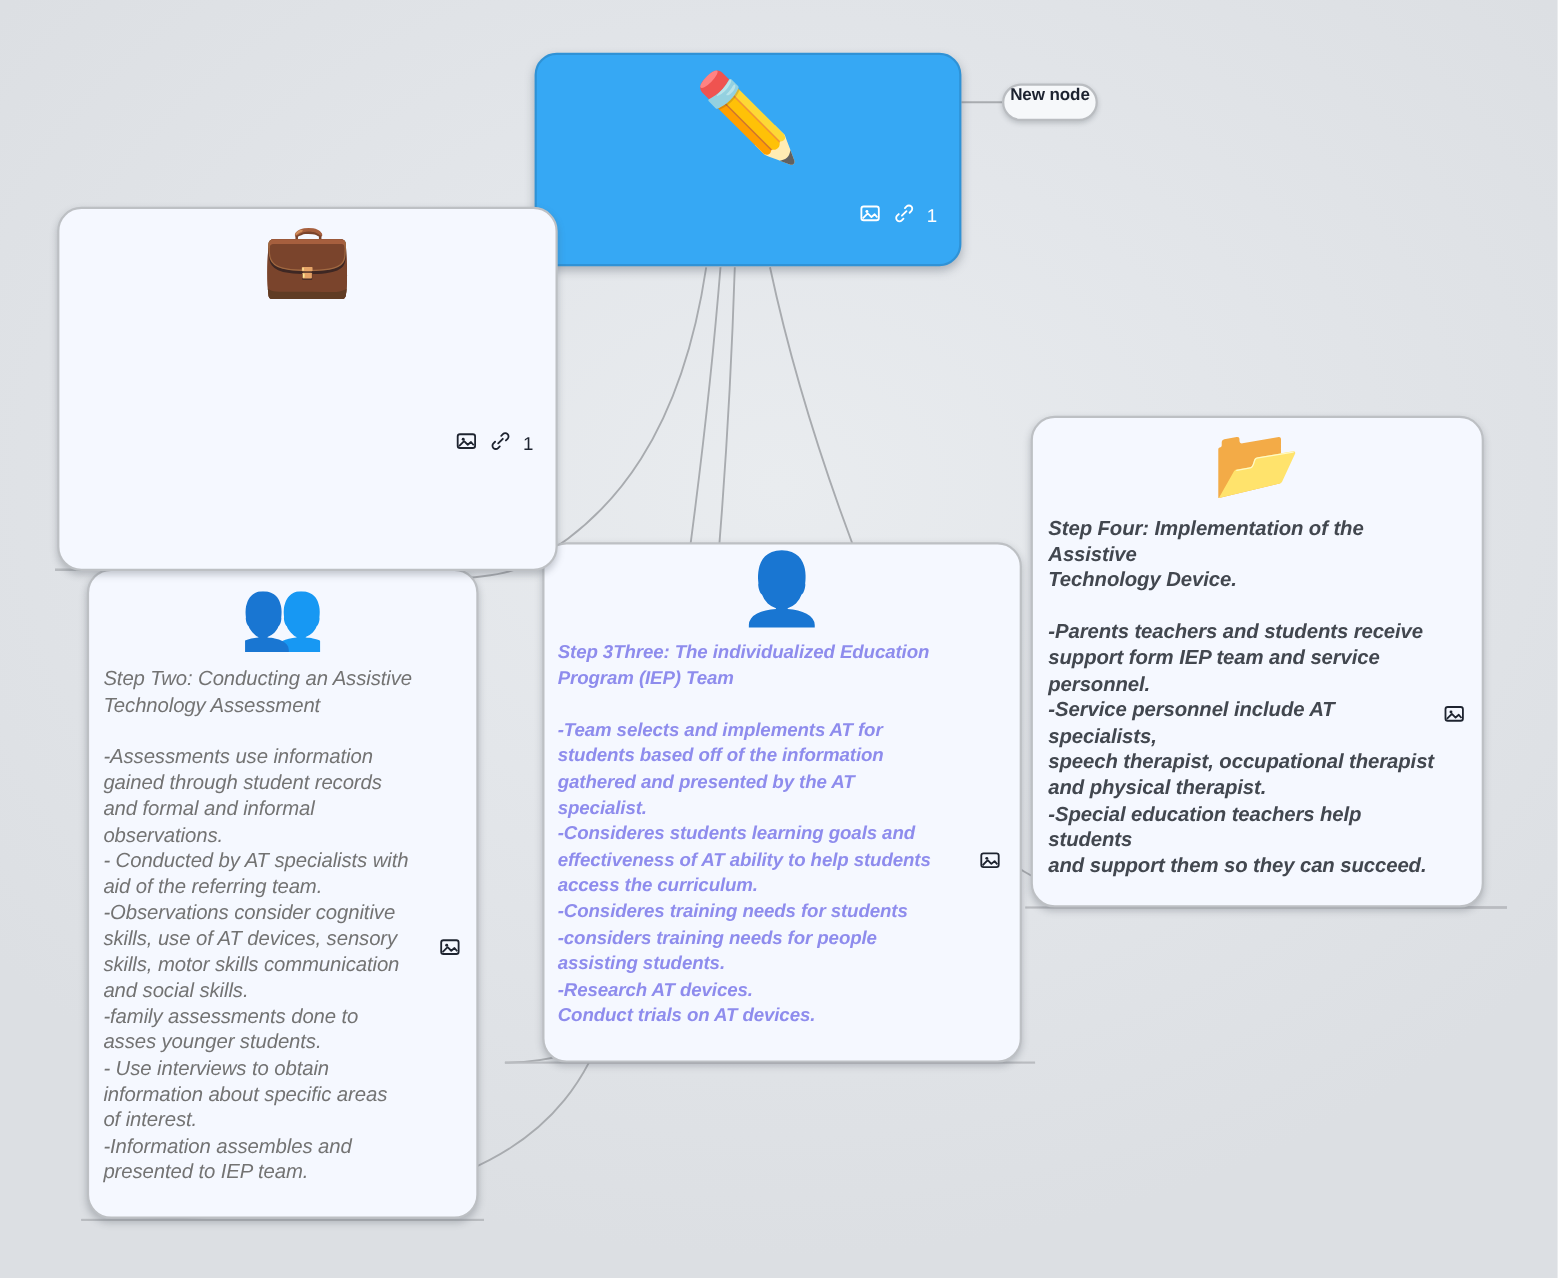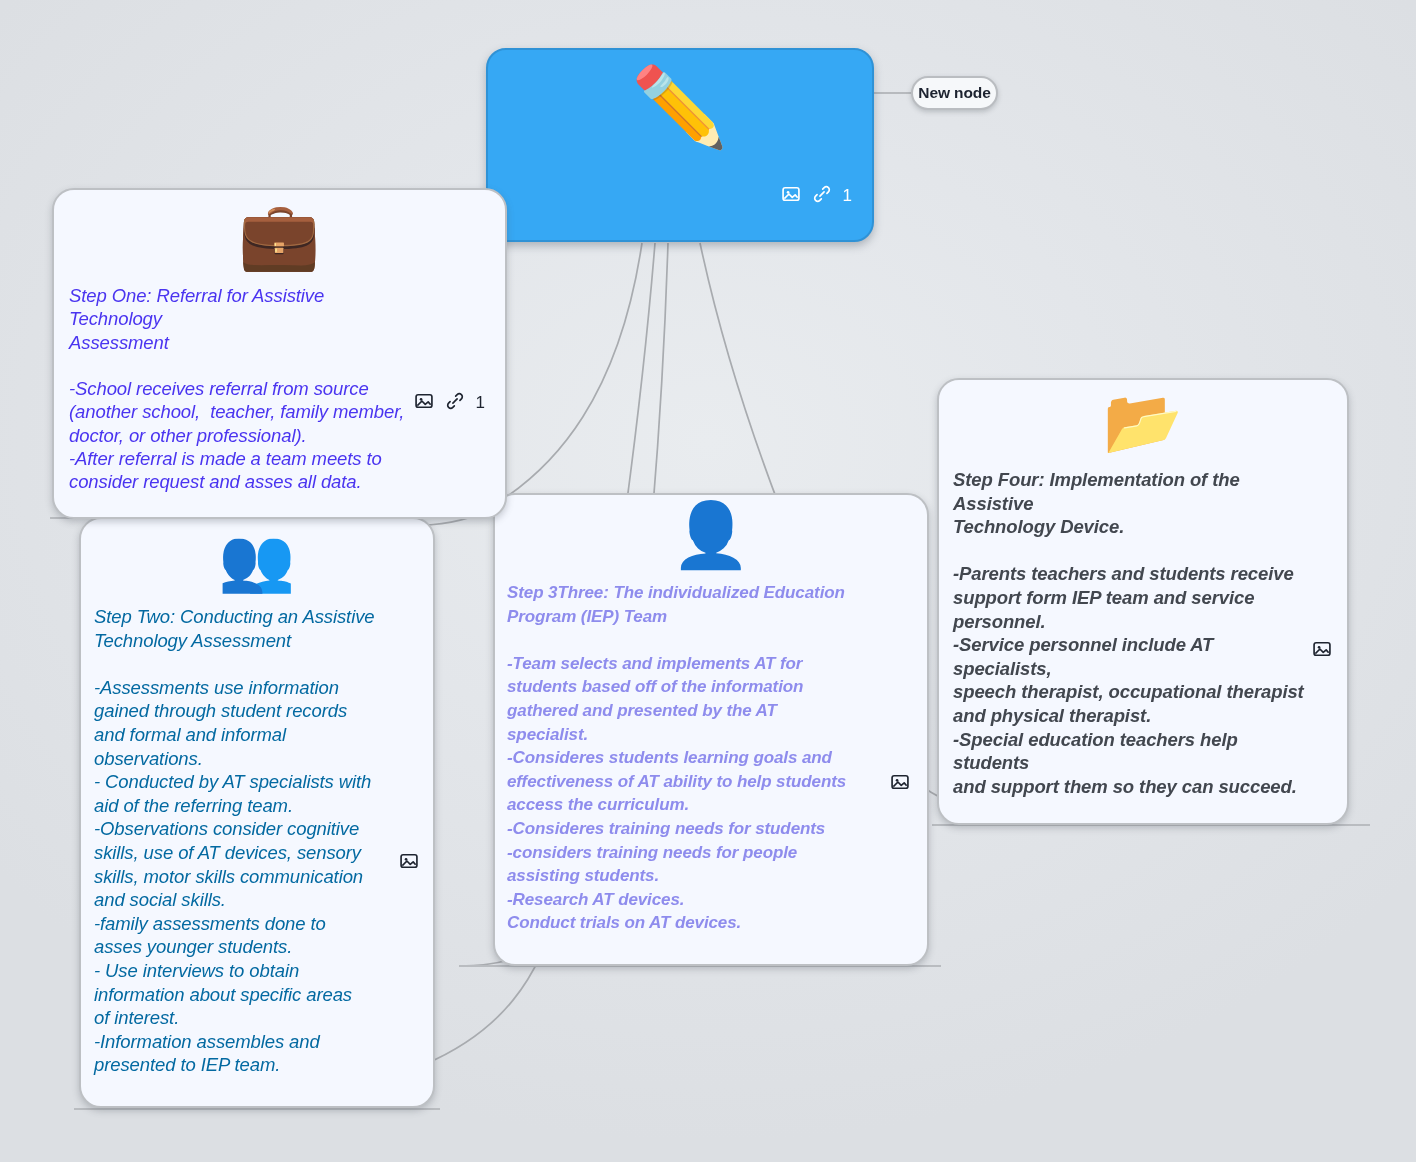--- a/index.html
+++ b/index.html
@@ -90,21 +90,20 @@
   
   #node-new {
     left: 911px;
     top: 76px;
     width: 87px;
     height: 34px;
     border-radius: 18px;
     background: #f6f8fa;
     border: 2px solid #babdc1;
     display: flex;
-    align-items: center;
     justify-content: center;
     box-shadow: 0 2px 5px rgba(80,85,95,0.28);
   }
   #node-new span {
     font-size: 15.5px;
     color: #1d2330;
     font-weight: 600;
     letter-spacing: -0.1px;
   }
 
@@ -133,21 +132,21 @@
     top: 517px;
     width: 356px;
     height: 591px;
     z-index: 3;
   }
   #node-s2 .node-icon { padding-top: 10px; font-size: 62px; }
   #node-s2 .node-body {
     padding: 14px 14px 0 13px;
     font-size: 18.5px;
     line-height: 23.6px;
-    color: #0369a1;
+    color: #737373;
   }
   #node-s2 .node-badges { right: 14px; top: 332px; }
   #underline-s2 { left: 74px; top: 1108px; width: 366px; }
 
   
   #node-s3 {
     left: 493px;
     top: 493px;
     width: 436px;
     height: 473px;
@@ -228,29 +227,20 @@
       <span class="badge-count" style="color:#ffffff">1</span>
     </div>
   </div>
 
   <div class="node" id="node-new">
     <span>New node</span>
   </div>
 
   <div class="node" id="node-s1">
     <div class="node-icon">💼</div>
-    <div class="node-body">Step One: Referral for Assistive
-Technology
-Assessment
-
--School receives referral from source
-(another school,  teacher, family member,
-doctor, or other professional).
--After referral is made a team meets to
-consider request and asses all data.</div>
     <div class="node-badges">
       <span class="ico">
         <svg width="20" height="20" viewBox="0 0 24 24" fill="none" stroke="#1e2430" stroke-width="2">
           <rect x="2.5" y="4.5" width="19" height="15" rx="2.5"></rect>
           <circle cx="8.5" cy="10" r="1.6" fill="#1e2430" stroke="none"></circle>
           <path d="M4 17.5 L9.5 12 L13.5 16 L17 13 L20 16.5" stroke-linejoin="round"></path>
         </svg>
       </span>
       <span class="ico">
         <svg width="20" height="20" viewBox="0 0 24 24" fill="none" stroke="#1e2430" stroke-width="2" stroke-linecap="round">

